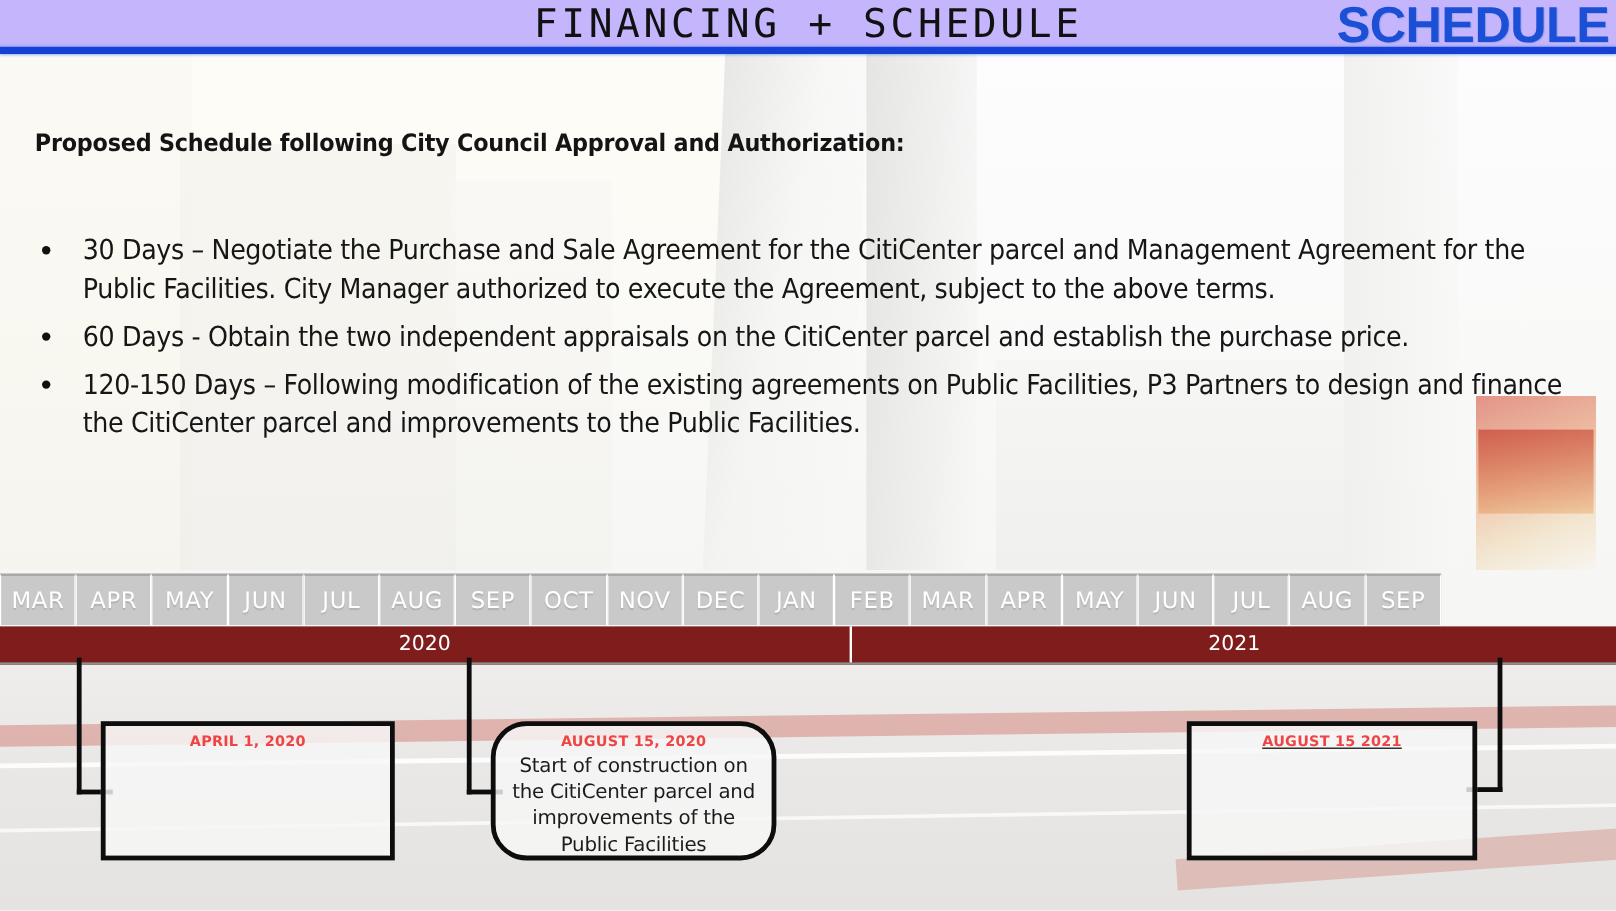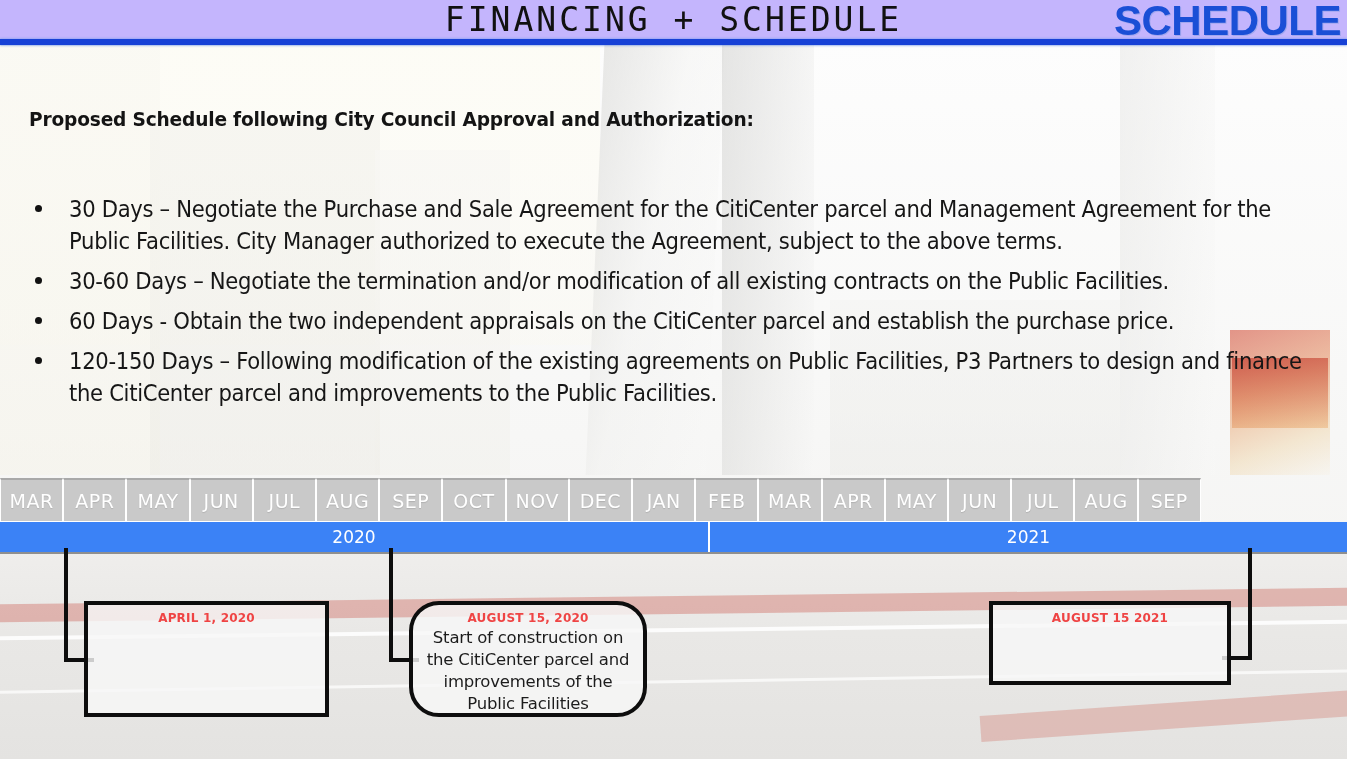--- a/index.html
+++ b/index.html
@@ -217,21 +217,21 @@
     font-weight: 500;
     color: #ffffff;
     letter-spacing: 0.5px;
     text-shadow: 0 1px 1px rgba(0,0,0,0.12);
   }
   .years {
     position: relative;
     display: flex;
     height: 30px;
     width: 1347px;
-    background: #3b82f6;
+    background: #7f1d1d;
     border-bottom: 2px solid #8f8f8f;
   }
   .year {
     display: flex;
     align-items: center;
     justify-content: center;
     font-family: "DejaVu Sans", sans-serif;
     font-size: 17px;
     color: #ffffff;
     box-sizing: border-box;
@@ -312,24 +312,20 @@
   </div>
   <div class="header-rule"></div>
 
   <div class="content">
     <div class="lead">Proposed Schedule following City Council Approval and Authorization:</div>
 
     <div class="bullets">
       <div class="bullet">
         <span class="dot"></span>
         <span class="bullet-text">30 Days – Negotiate the Purchase and Sale Agreement for the CitiCenter parcel and Management Agreement for the Public Facilities.  City Manager authorized to execute the Agreement, subject to the above terms.</span>
-      </div>
-      <div class="bullet">
-        <span class="dot"></span>
-        <span class="bullet-text">30-60 Days – Negotiate the termination and/or modification of all existing contracts on the Public Facilities.</span>
       </div>
       <div class="bullet">
         <span class="dot"></span>
         <span class="bullet-text">60 Days - Obtain the two independent appraisals on the CitiCenter parcel and establish the purchase price.</span>
       </div>
       <div class="bullet">
         <span class="dot"></span>
         <span class="bullet-text">120-150 Days – Following modification of the existing agreements on Public Facilities, P3 Partners to design and finance the CitiCenter parcel and improvements to the Public Facilities.</span>
       </div>
     </div>
@@ -378,17 +374,17 @@
 
   <div class="callout" style="left:84px; top:601px; width:245px; height:116px;">
     <div class="callout-date">APRIL 1, 2020</div>
   </div>
 
   <div class="callout" style="left:409px; top:601px; width:238px; height:116px;border-radius:30px;">
     <div class="callout-date">AUGUST 15, 2020</div>
     <div class="callout-body">Start of construction on the CitiCenter parcel and improvements of the Public Facilities</div>
   </div>
 
-  <div class="callout" style="left:989px; top:601px; width:242px; height:84px;">
+  <div class="callout" style="left:989px; top:601px; width:242px; height:116px;text-decoration:underline;">
     <div class="callout-date">AUGUST 15  2021</div>
   </div>
 
 </div>
 
 </body></html>

